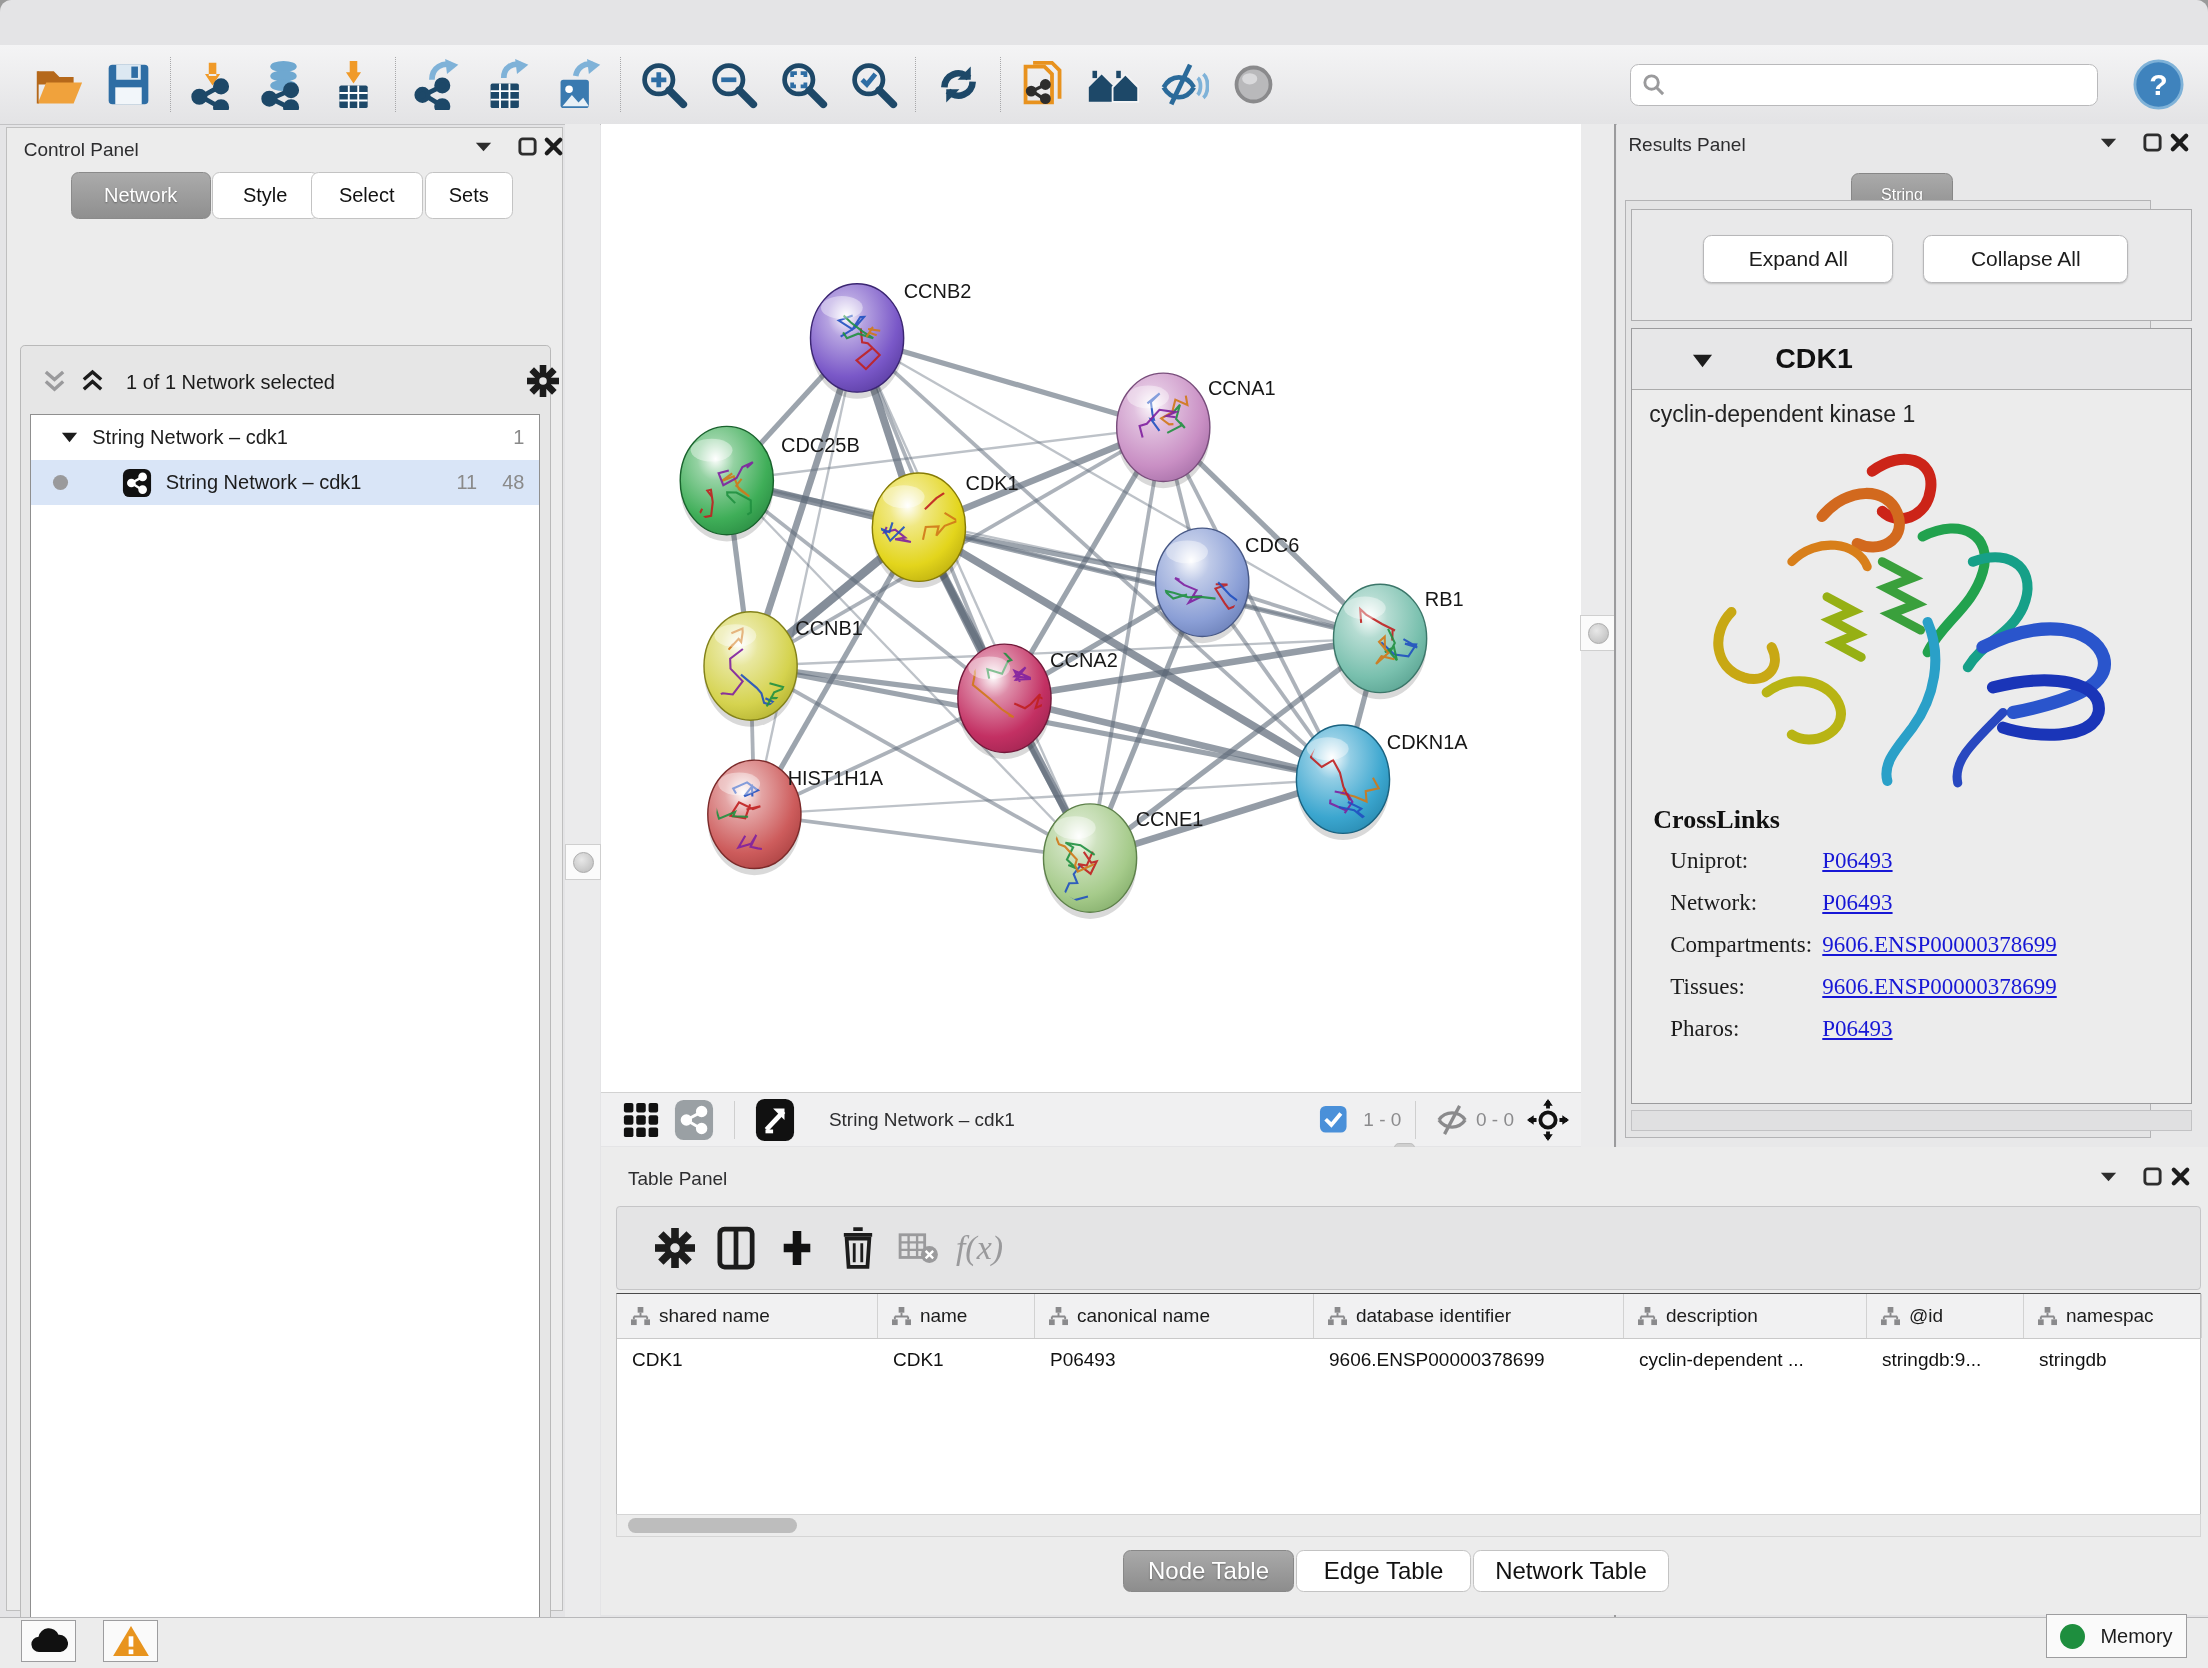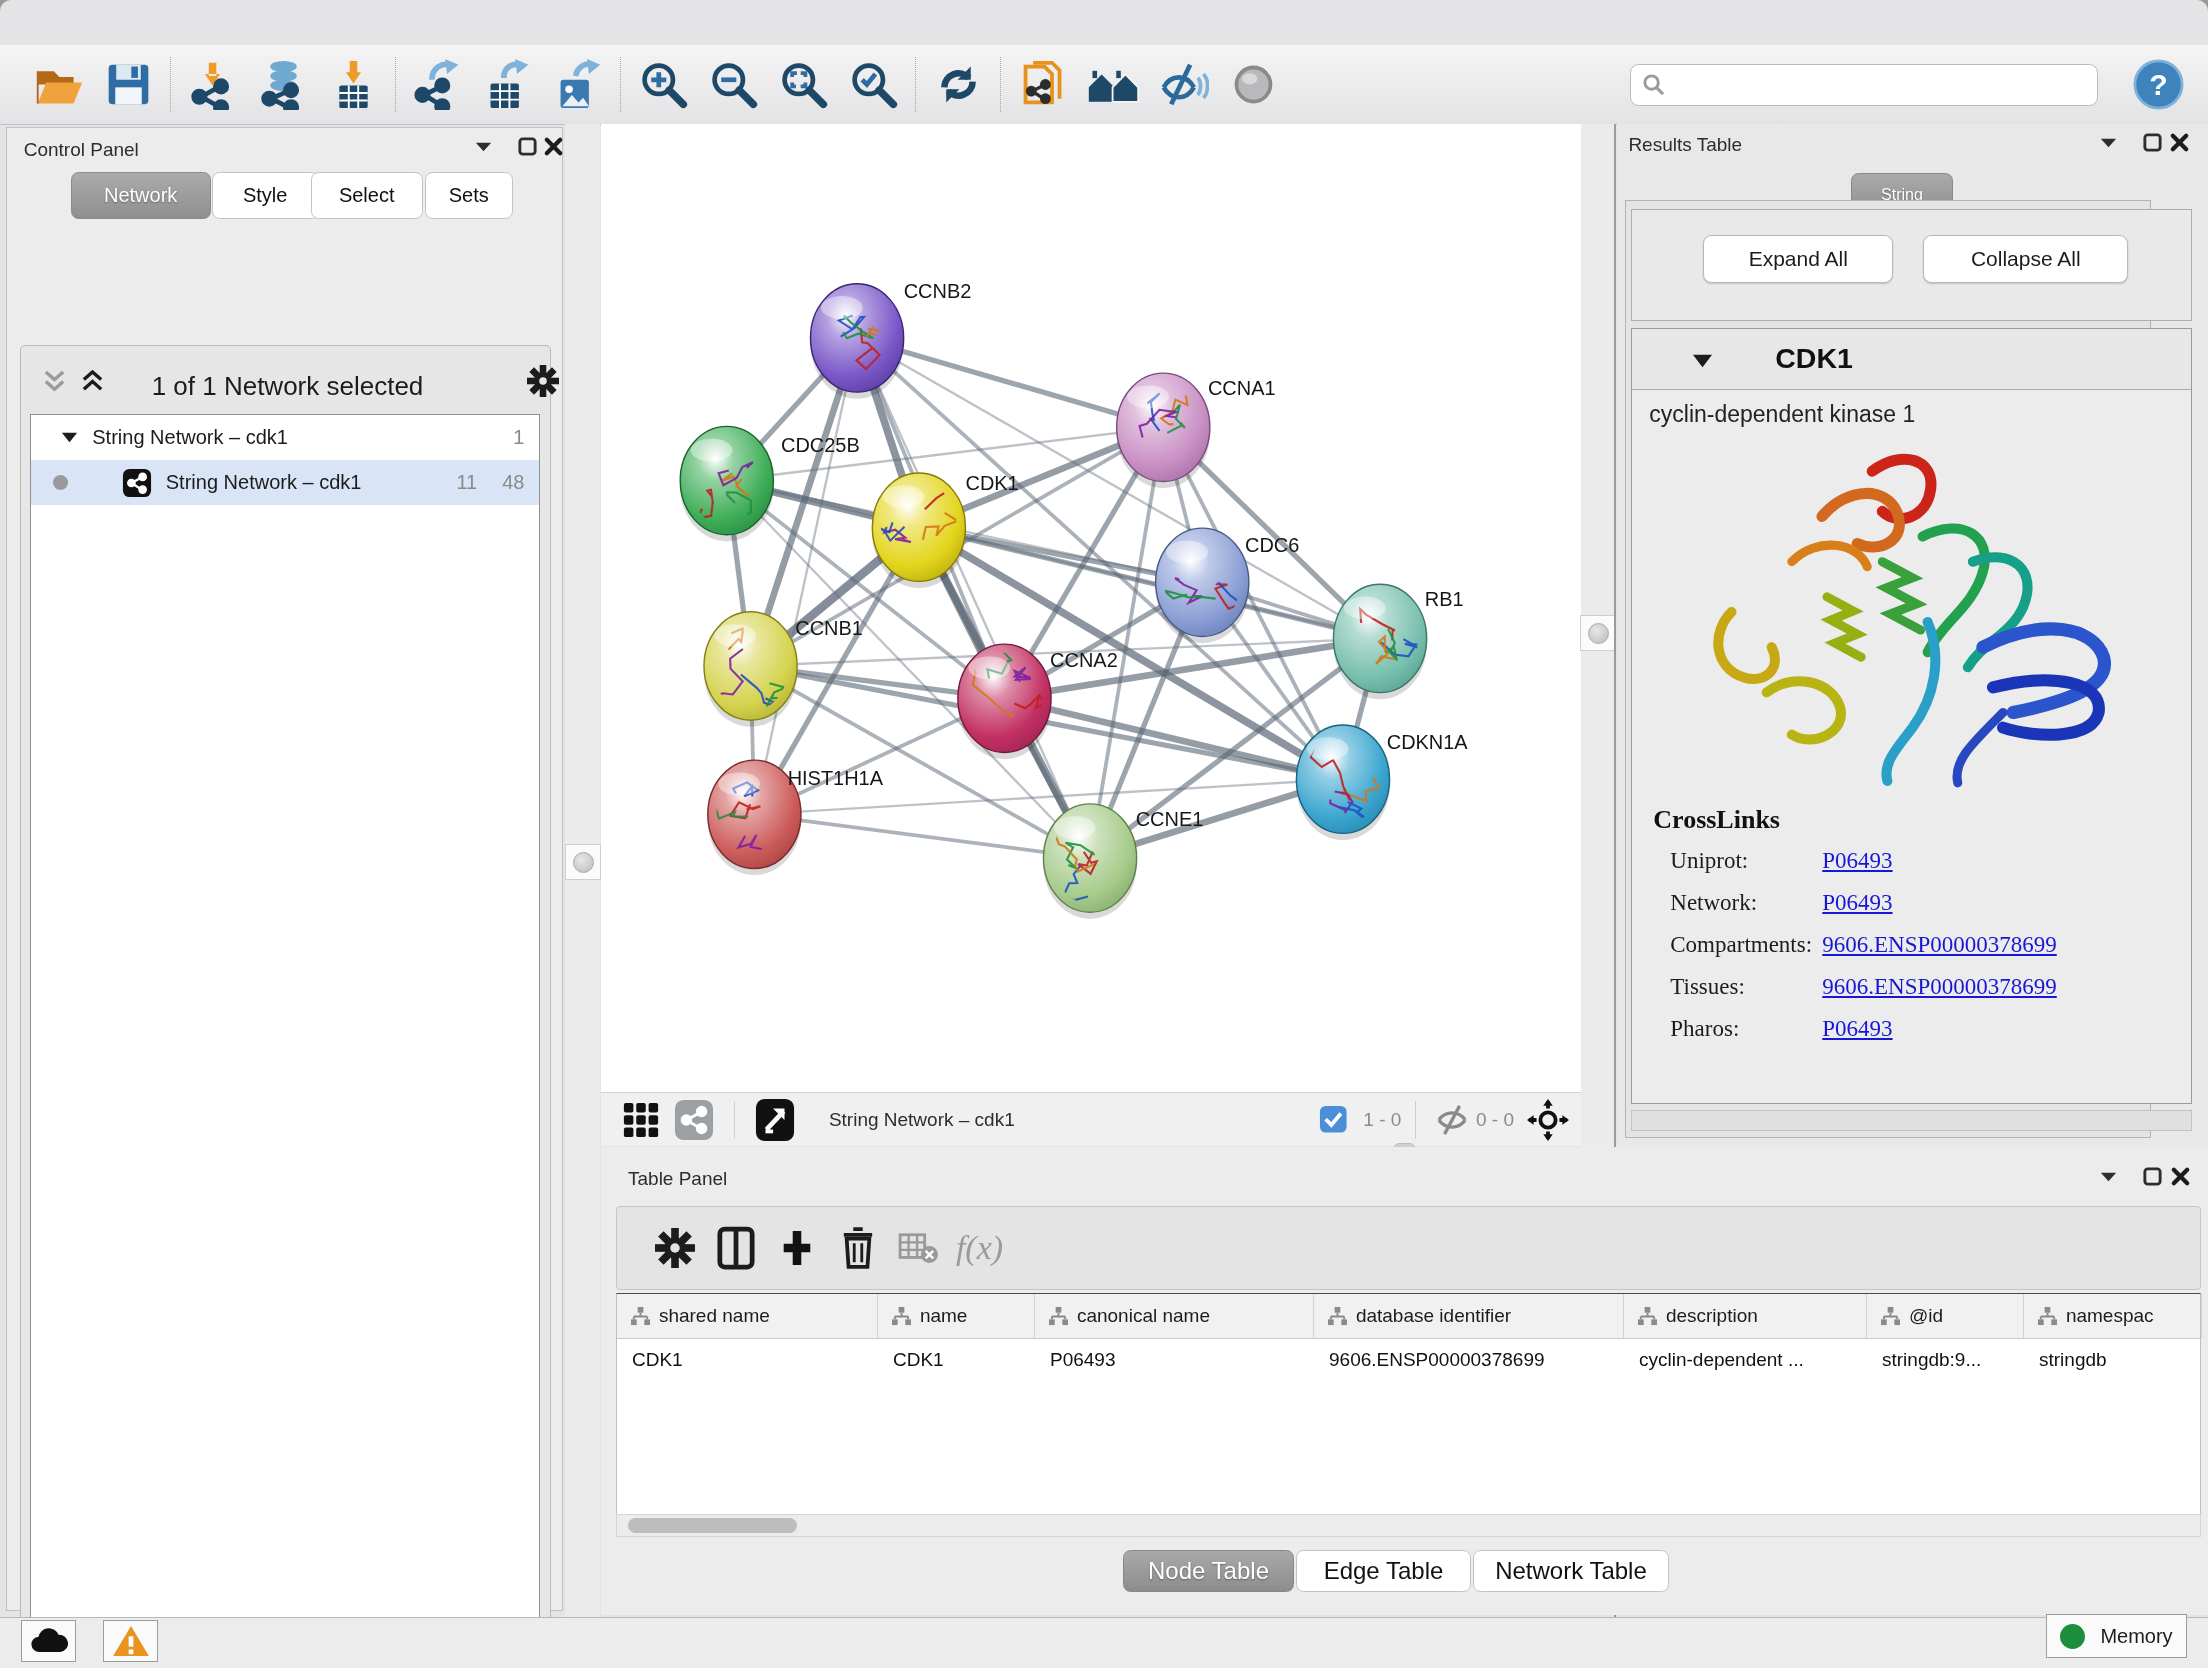--- a/index.html
+++ b/index.html
@@ -316,21 +316,21 @@
       <span class="abs" style="left:21px;top:23px;">
           <svg width="25" height="25" viewBox="0 0 26 26">
             <path d="M4 3l9 8 9-8M4 13l9 8 9-8" stroke="#9a9a9c" stroke-width="3.5" fill="none"></path>
           </svg>
         </span>
       <span class="abs" style="left:59px;top:23px;">
           <svg width="25" height="25" viewBox="0 0 26 26">
             <path d="M4 11l9-8 9 8M4 21l9-8 9 8" stroke="#1c1c1c" stroke-width="3.5" fill="none"></path>
           </svg>
         </span>
-      <div class="abs" style="left:105px;top:25px;width:323px;text-align:center;font-size:26px;">1 of 1 Network selected</div>
+      <div class="abs" style="left:105px;top:25px;width:323px;font-size:20px;">1 of 1 Network selected</div>
       <span class="abs" style="left:506px;top:19px;">
         <svg width="32" height="32" viewBox="0 0 34 34">
             <g transform="translate(17,17)">
               <g fill="#1c1c1c">
                 <rect x="-3.5" y="-17" width="7" height="10"></rect>
                 <rect x="-3.5" y="7" width="7" height="10"></rect>
                 <rect x="-17" y="-3.5" width="10" height="7"></rect>
                 <rect x="7" y="-3.5" width="10" height="7"></rect>
                 <rect x="-3.5" y="-17" width="7" height="10" transform="rotate(45)"></rect>
                 <rect x="-3.5" y="7" width="7" height="10" transform="rotate(45)"></rect>
@@ -707,21 +707,21 @@
   </div>
   <div class="hhandle" style="left:1394px;top:1143px;"></div>
 
   <div class="abs vsplit" style="left:1581px;top:124px;width:33px;height:1023px;"></div>
   <div class="knob" style="left:1580px;top:615px;">
       <i></i>
     </div>
   <div class="abs" style="left:1614px;top:124px;width:1.9px;height:1493px;background:#9b9b9d;"></div>
 
   <div class="abs rpanel">
-    <div class="abs ptitle" style="left:11.4px;top:9.5px;">Results Table</div>
+    <div class="abs ptitle" style="left:11.4px;top:9.5px;">Results Panel</div>
     <span class="abs winbtn" style="left:481px;top:7.6px;">
         <svg width="21" height="21" viewBox="0 0 22 22">
           <path d="M3 7h16l-8 9z" fill="#2d2d2d"></path>
         </svg>
       </span>
     <span class="abs winbtn" style="left:525px;top:7.6px;">
         <svg width="21" height="21" viewBox="0 0 22 22">
           <rect x="3" y="3" width="16" height="16" rx="3" fill="none" stroke="#2d2d2d" stroke-width="3"></rect>
         </svg>
       </span>

